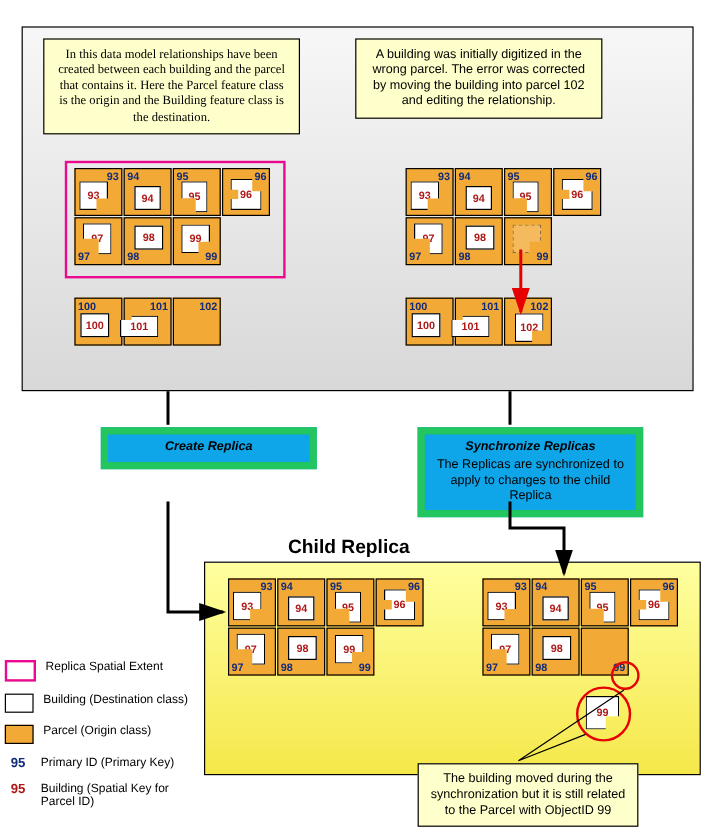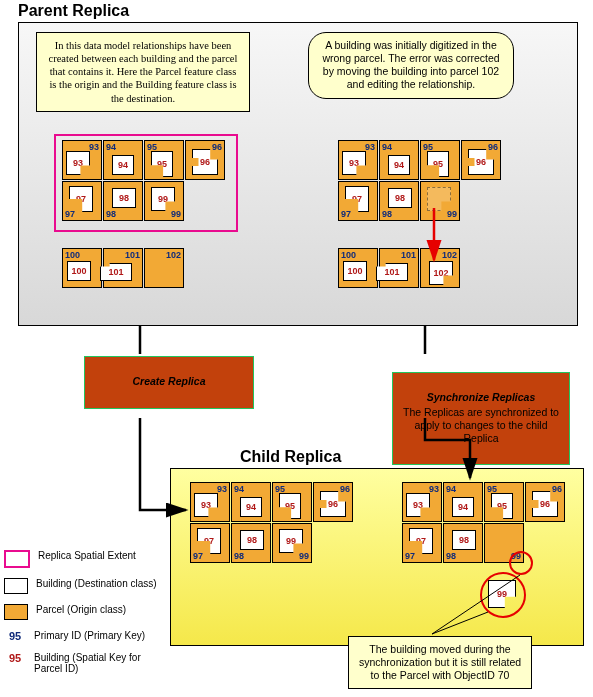--- a/index.html
+++ b/index.html
@@ -41,24 +41,24 @@
   .note {
     position: absolute;
     background: #ffffcc;
     border: 1px solid #000;
     padding: 6px 8px;
     font-size: 10.5px;
     line-height: 1.25;
     text-align: center;
   }
   .note-action {
-    background: #c2410c;
-    border: 1px solid #22c55e;
-    position: absolute;
-    padding: 18px 10px;
+    background: #0ea5e9;
+    border: 6px solid #22c55e;
+    position: absolute;
+    padding: 4px 10px;
     font-size: 10.5px;
     line-height: 1.25;
     text-align: center;
   }
   .note-action .hdr {
     font-weight: bold;
     font-style: italic;
     display: block;
     margin-bottom: 2px;
   }
@@ -166,26 +166,25 @@
     width: 593px;
     height: 697px;
     pointer-events: none;
   }
 </style>
 </head>
 <body>
 
 <div class="canvas">
 
-  <div class="title" style="left:18px; top:2px;">Parent Replica</div>
   <div class="panel-parent"></div>
 
   <div class="note" style="left:36px; top:32px; width:196px;font-family:Liberation Serif, serif;">In this data model relationships have been created between each building and the parcel that contains it. Here the Parcel feature class is the origin and the Building feature class is the destination.</div>
 
-  <div class="note" style="left:308px; top:32px; width:188px;border-radius:18px;">A building was initially digitized in the wrong parcel. The error was corrected by moving the building into parcel 102 and editing the relationship.</div>
+  <div class="note" style="left:296px; top:32px; width:188px;">A building was initially digitized in the wrong parcel. The error was corrected by moving the building into parcel 102 and editing the relationship.</div>
 
   <div class="parcel-grid" style="left:62px; top:140px;">
     <div class="parcel">
       <span class="plabel tr">93</span>
       <div class="bldg" style="left:3px; top:10px; width:22px; height:22px; clip-path: polygon(0 0,100% 0,100% 60%,60% 60%,60% 100%,0 100%);">
           <span>93</span>
         </div>
     </div>
     <div class="parcel">
       <span class="plabel tl">94</span>
@@ -304,21 +303,21 @@
       <span class="plabel tr">102</span>
       <div class="bldg" style="left:8px; top:12px; width:22px; height:22px; clip-path: polygon(0 0,100% 0,100% 60%,60% 60%,60% 100%,0 100%);">
           <span>102</span>
         </div>
     </div>
   </div>
 
   <div class="note-action" style="left:84px; top:356px; width:148px;">
     <span class="hdr">Create Replica</span>
   </div>
-  <div class="note-action" style="left:348px; top:372px; width:156px;margin-left:44px;">
+  <div class="note-action" style="left:348px; top:356px; width:156px;">
     <span class="hdr">Synchronize Replicas</span>
     <span>The Replicas are synchronized to apply to changes to the child Replica</span>
   </div>
 
   <div class="title" style="left:240px; top:448px;">Child Replica</div>
   <div class="panel-child"></div>
 
   <div class="parcel-grid" style="left:190px; top:482px;">
     <div class="parcel">
         <span class="plabel tr">93</span>
@@ -406,21 +405,21 @@
       </div>
   </div>
 
   <div class="bldg" style="left:488px; top:580px; width:26px; height:26px; clip-path: polygon(0 0,100% 0,100% 60%,60% 60%,60% 100%,0 100%);">
       <span>99</span>
     </div>
 
   <div class="circle" style="left:509px; top:551px; width:20px; height:20px;"></div>
   <div class="circle" style="left:480px; top:572px; width:42px; height:42px;"></div>
 
-  <div class="note" style="left:348px; top:636px; width:166px;">The building moved during the synchronization but it is still related to the Parcel with ObjectID 70</div>
+  <div class="note" style="left:348px; top:636px; width:166px;">The building moved during the synchronization but it is still related to the Parcel with ObjectID 99</div>
 
   <div class="legend">
     <div class="legend-row">
         <div class="sw sw-extent"></div>
         <span>Replica Spatial Extent</span>
       </div>
     <div class="legend-row">
         <div class="sw sw-bldg"></div>
         <span>Building (Destination class)</span>
       </div>

